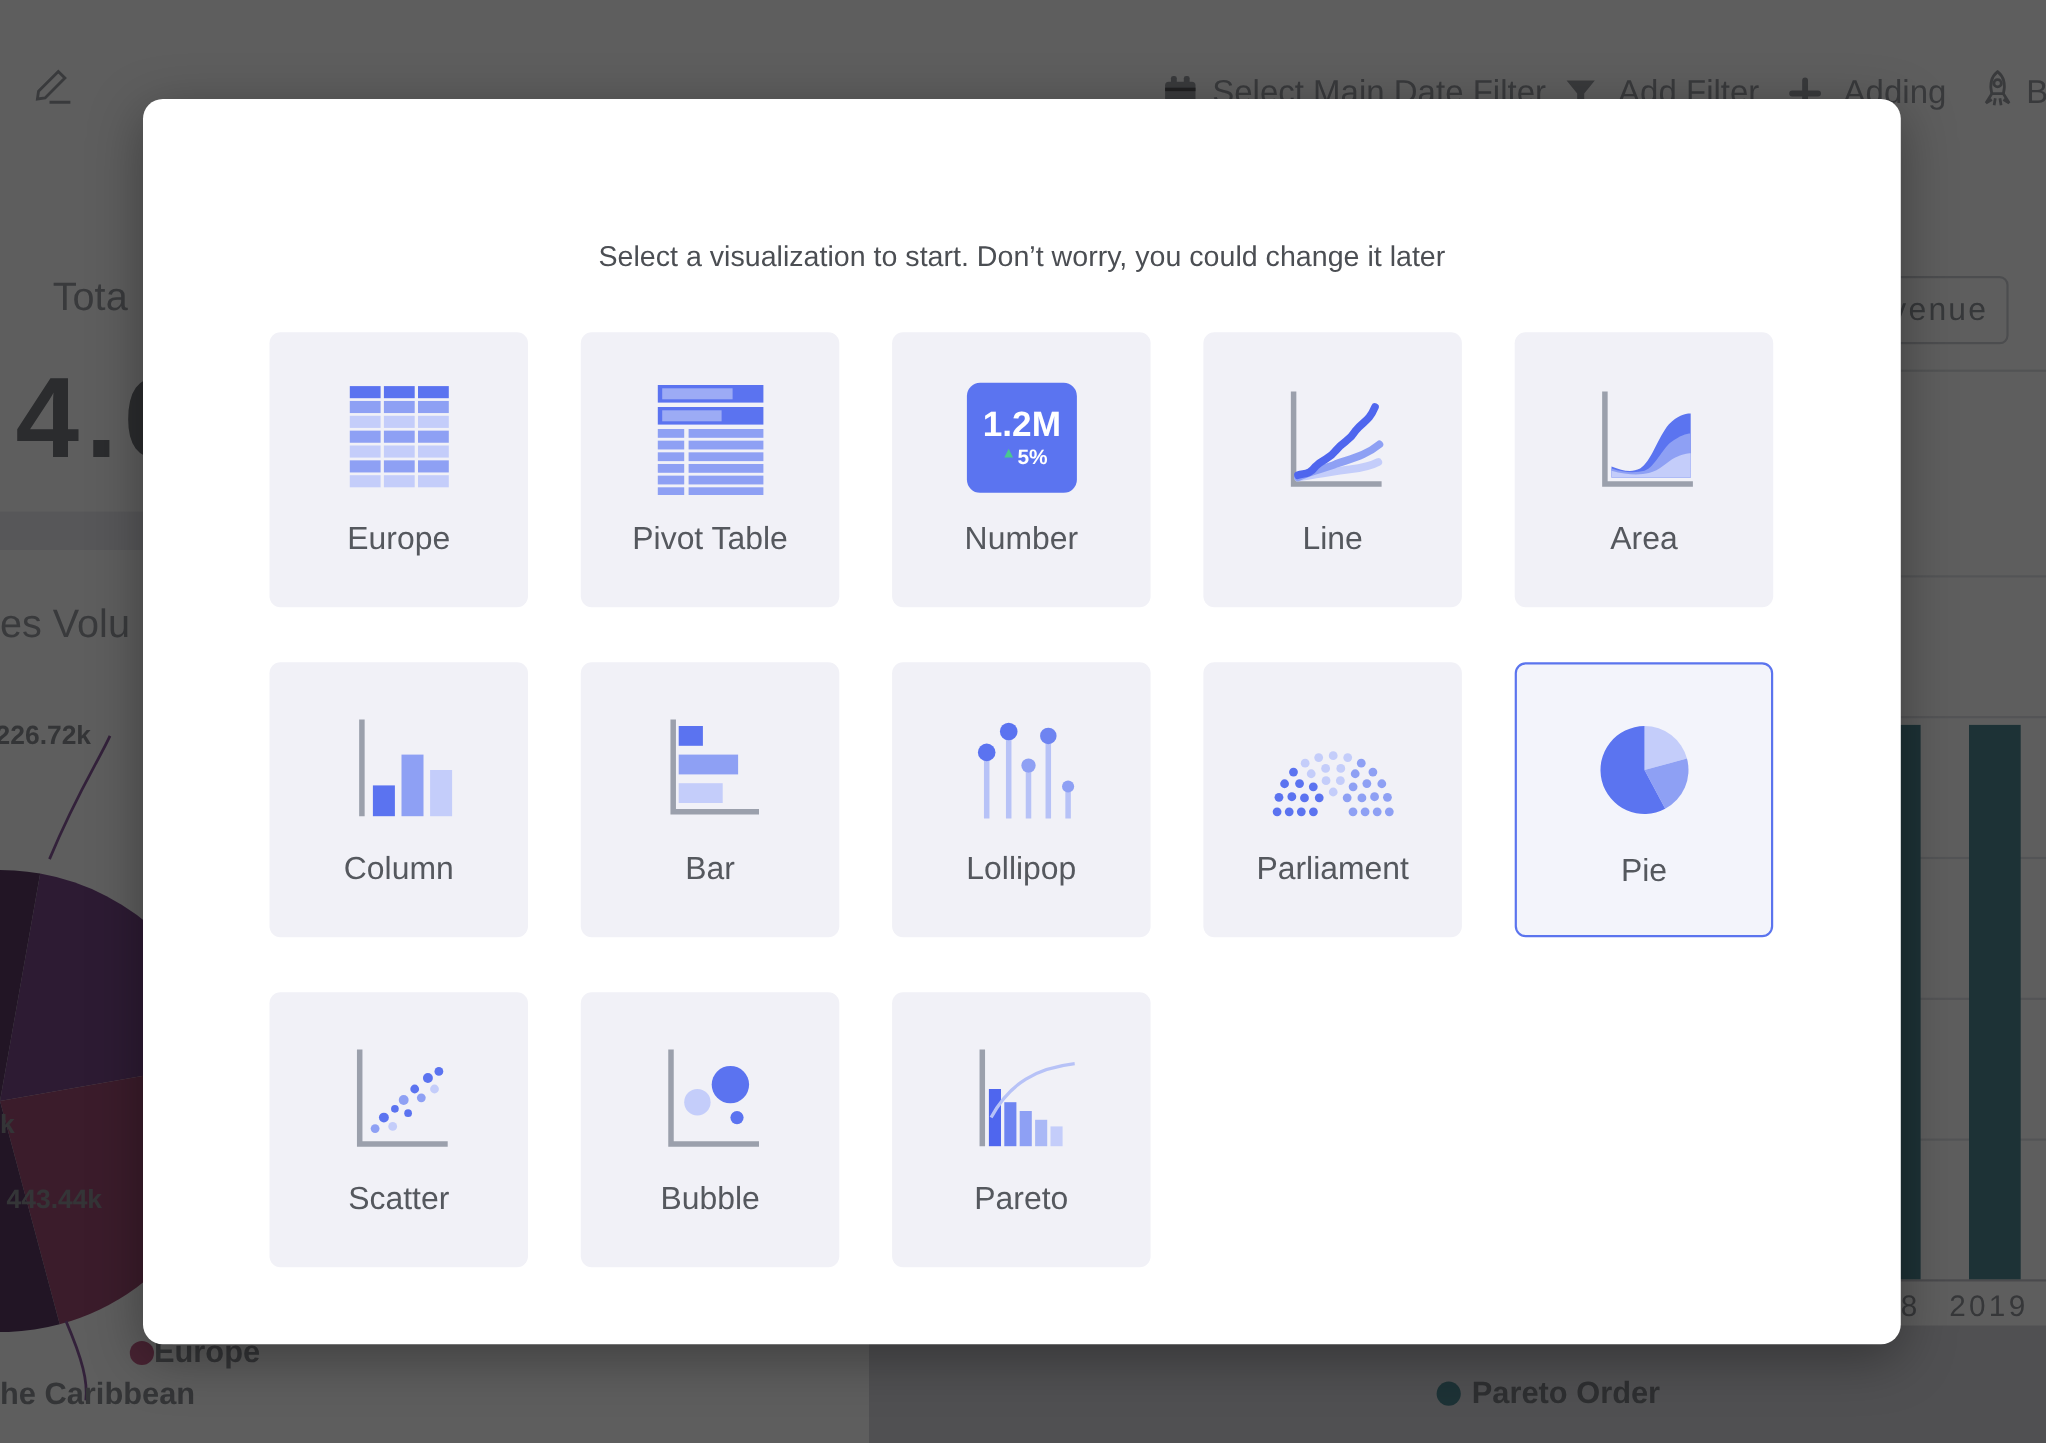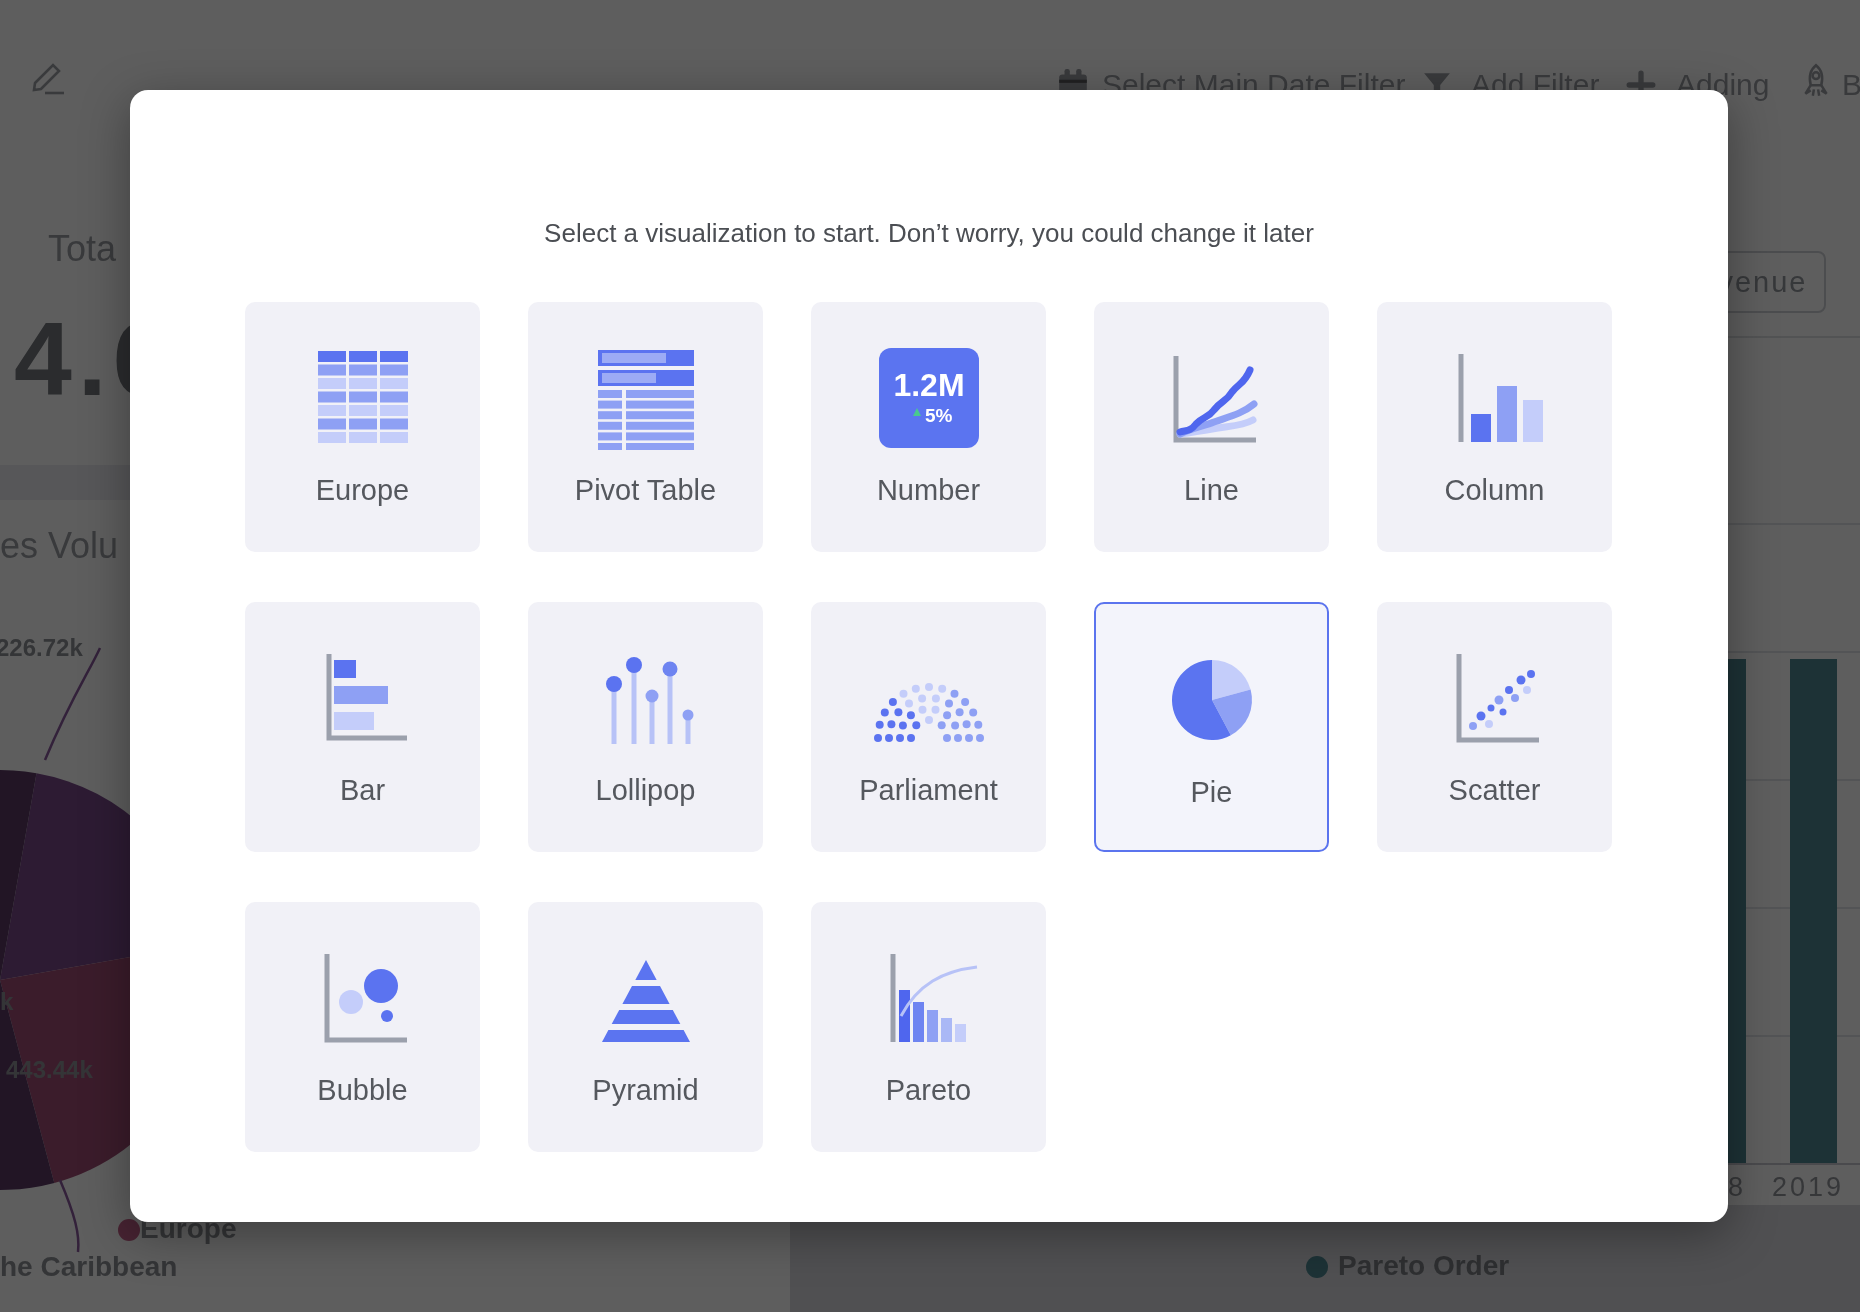--- a/index.html
+++ b/index.html
@@ -1,20 +1,20 @@
 <!DOCTYPE html>
 <html><head>
 <meta charset="utf-8">
 <style>
   html,body{margin:0;padding:0;}
   body{width:1860px;height:1312px;overflow:hidden;position:relative;
        font-family:"Liberation Sans",sans-serif;background:#fff;}
   
   .dash{position:absolute;inset:0;background:#fff;z-index:1;}
-  .abs{position:absolute;}
+  .abs{position:absolute;margin-top:21px;}
   .tb-label{position:absolute;font-size:30px;font-weight:400;color:#9b9ea4;white-space:nowrap;}
   .tb-icon{position:absolute;}
   .bigfrag{color:#74777c;font-weight:bold;font-size:104px;letter-spacing:6px;}
   .titlefrag{color:#9b9ea4;font-size:36px;}
   .ptlabel{color:#8e9196;font-size:24px;font-weight:bold;white-space:nowrap;}
   .legend-dot{position:absolute;width:22px;height:22px;border-radius:50%;}
   .legend-txt{position:absolute;font-size:28px;font-weight:bold;color:#8e9196;white-space:nowrap;}
   .gridline{position:absolute;left:1490px;width:370px;height:2px;background:#e2e3e8;}
   .bar-teal{position:absolute;background:#4f8892;}
   .xlab{position:absolute;font-size:27px;color:#93969c;letter-spacing:3px;white-space:nowrap;}
@@ -211,20 +211,31 @@
         <svg width="112" height="104" viewBox="0 0 112 104" fill="none">
           <path d="M20,10 L20,94 L100,94" stroke="#9ba0ac" stroke-width="5"></path>
           <path d="M24,88 C38,86 50,84 62,82 C74,80 86,80 97,74" stroke="#c4cdfa" stroke-width="7" stroke-linecap="round"></path>
           <path d="M24,88 C36,82 48,80 58,76 C72,71 86,68 98,58" stroke="#8ea0f4" stroke-width="7" stroke-linecap="round"></path>
           <path d="M24,86 C30,84 34,86 40,78 C48,70 52,72 58,64 C66,54 70,56 76,46 C84,36 88,38 94,24" stroke="#4f66ee" stroke-width="7" stroke-linecap="round"></path>
         </svg>
       </div>
       <div class="lbl">Line</div>
     </div>
 
+    <div class="card">
+      <div class="icon">
+        <svg width="112" height="104" viewBox="0 0 112 104" fill="none">
+          <path d="M20,10 L20,94 L100,94" stroke="#9ba0ac" stroke-width="5"></path>
+          <path d="M26,78 C36,82 44,84 52,80 C62,74 68,52 78,40 C86,32 92,30 98,30 L98,88 L26,88 Z" fill="#5b74f0"></path>
+          <path d="M26,80 C38,84 48,84 56,82 C66,78 72,62 80,56 C88,50 94,48 98,48 L98,88 L26,88 Z" fill="#8ea0f4"></path>
+          <path d="M26,82 C40,86 52,86 60,84 C70,82 76,74 84,70 C90,67 95,66 98,66 L98,88 L26,88 Z" fill="#c4cdfa"></path>
+        </svg>
+      </div>
+      <div class="lbl">Area</div>
+    </div>
 
     <div class="card">
       <div class="icon">
         <svg width="112" height="104" viewBox="0 0 112 104">
           <path d="M22,8 L22,96" stroke="#9ba0ac" stroke-width="5"></path>
           <rect x="32" y="68" width="20" height="28" fill="#5b73f0"></rect>
           <rect x="58" y="40" width="20" height="56" fill="#8ea0f4"></rect>
           <rect x="84" y="54" width="20" height="42" fill="#c4cdfa"></rect>
         </svg>
       </div>
@@ -346,31 +357,20 @@
           <path d="M20,8 L20,94 L100,94" stroke="#9ba0ac" stroke-width="5" fill="none"></path>
           <circle cx="44" cy="56" r="12" fill="#c4cdfa"></circle>
           <circle cx="74" cy="40" r="17" fill="#5b73f0"></circle>
           <circle cx="80" cy="70" r="6" fill="#5b73f0"></circle>
         </svg>
       </div>
       <div class="lbl">Bubble</div>
     </div>
 
 
-    <div class="card">
-      <div class="icon">
-        <svg width="112" height="104" viewBox="0 0 112 104" fill="#5b74f0">
-          <path d="M56,14 L66.7,34 L45.3,34 Z"></path>
-          <path d="M42,40 L70,40 L79.6,58 L32.4,58 Z"></path>
-          <path d="M29.2,64 L82.8,64 L90.3,78 L21.7,78 Z"></path>
-          <path d="M18.4,84 L93.6,84 L100,96 L12,96 Z"></path>
-        </svg>
-      </div>
-      <div class="lbl">Pyramid</div>
-    </div>
 
     <div class="card">
       <div class="icon">
         <svg width="112" height="104" viewBox="0 0 112 104">
           <path d="M20,8 L20,96" stroke="#9ba0ac" stroke-width="5"></path>
           <rect x="26" y="44" width="11" height="52" fill="#4f66ee"></rect>
           <rect x="40" y="56" width="11" height="40" fill="#6e84f1"></rect>
           <rect x="54" y="64" width="11" height="32" fill="#8ea0f4"></rect>
           <rect x="68" y="72" width="11" height="24" fill="#aab8f6"></rect>
           <rect x="82" y="78" width="11" height="18" fill="#c4cdfa"></rect>

